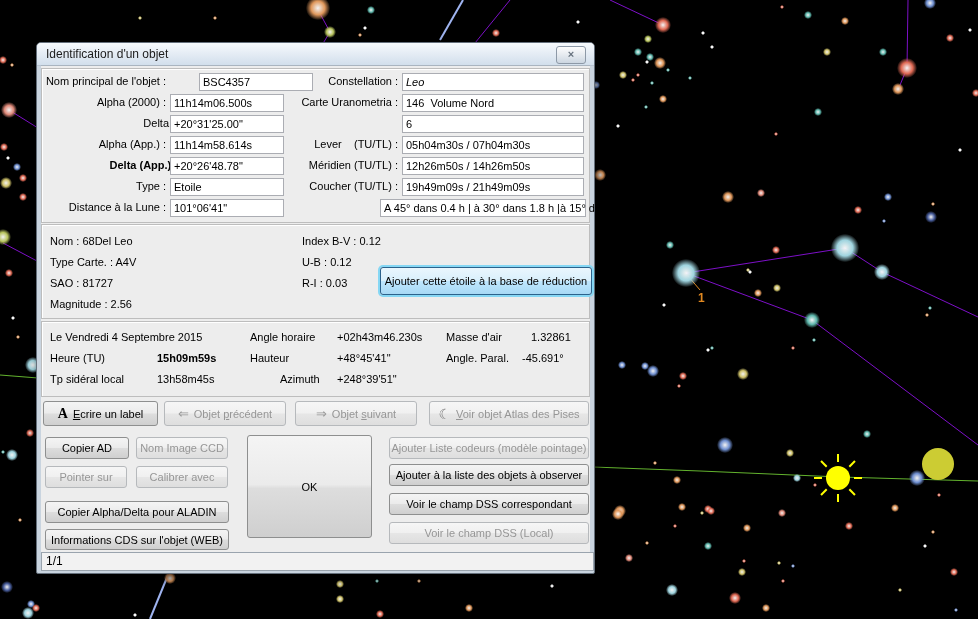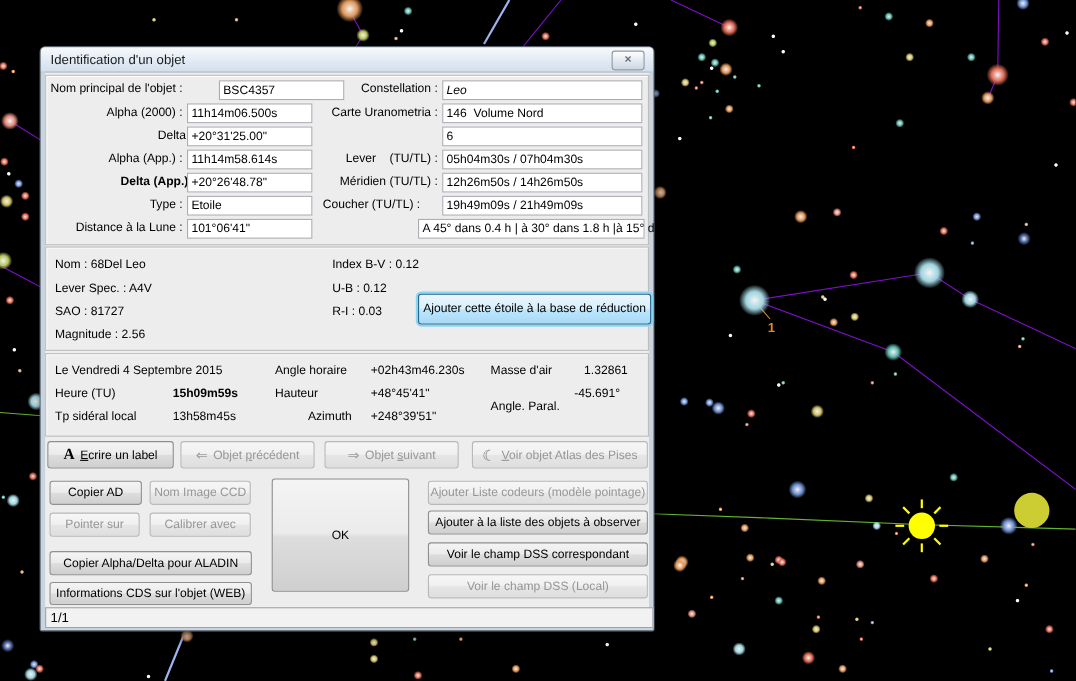--- a/index.html
+++ b/index.html
@@ -240,33 +240,33 @@
       <div class="fld" style="left:128px;top:46px;width:109px;"><span>+20°31'25.00"</span></div>
       <div class="fld" style="left:128px;top:67px;width:109px;"><span>11h14m58.614s</span></div>
       <div class="fld" style="left:128px;top:88px;width:109px;"><span>+20°26'48.78"</span></div>
       <div class="fld" style="left:128px;top:109px;width:109px;"><span>Etoile</span></div>
       <div class="fld" style="left:128px;top:130px;width:109px;"><span>101°06'41"</span></div>
 
       <div class="lbl" style="left:188px;top:4px;width:168px;">Constellation :</div>
       <div class="lbl" style="left:188px;top:25px;width:168px;">Carte Uranometria :</div>
       <div class="lbl" style="left:188px;top:67px;width:168px;">Lever    (TU/TL) :</div>
       <div class="lbl" style="left:188px;top:88px;width:168px;">Méridien (TU/TL) :</div>
-      <div class="lbl" style="left:172px;top:109px;width:168px;">Coucher (TU/TL) :</div>
+      <div class="lbl" style="left:188px;top:109px;width:168px;">Coucher (TU/TL) :</div>
       <div class="fld" style="left:360px;top:4px;width:177px;font-style:italic;"><span>Leo</span></div>
       <div class="fld" style="left:360px;top:25px;width:177px;"><span>146  Volume Nord</span></div>
       <div class="fld" style="left:360px;top:46px;width:177px;"><span>6</span></div>
       <div class="fld" style="left:360px;top:67px;width:177px;"><span>05h04m30s / 07h04m30s</span></div>
       <div class="fld" style="left:360px;top:88px;width:177px;"><span>12h26m50s / 14h26m50s</span></div>
       <div class="fld" style="left:360px;top:109px;width:177px;"><span>19h49m09s / 21h49m09s</span></div>
       <div class="fld" style="left:338px;top:130px;width:201px;"><span>A 45° dans 0.4 h | à 30° dans 1.8 h |à 15° dans 3.2 h</span></div>
     </div>
 
     <div class="groupbox" style="left:4px;top:181px;width:547px;height:93px;">
       <div class="txt" style="left:8px;top:8px;"><span>Nom :</span> <span>68Del Leo</span></div>
-      <div class="txt" style="left:8px;top:29px;"><span>Lever Spec. :</span> <span>A4V</span></div>
+      <div class="txt" style="left:8px;top:29px;"><span>Type Carte. :</span> <span>A4V</span></div>
       <div class="txt" style="left:8px;top:50px;"><span>SAO :</span> <span>81727</span></div>
       <div class="txt" style="left:8px;top:71px;"><span>Magnitude :</span> <span>2.56</span></div>
       <div class="txt" style="left:260px;top:8px;"><span>Index B-V :</span> <span>0.12</span></div>
       <div class="txt" style="left:260px;top:29px;"><span>U-B :</span> <span>0.12</span></div>
       <div class="txt" style="left:260px;top:50px;"><span>R-I :</span> <span>0.03</span></div>
       <div class="btn focus" style="left:338px;top:42px;width:212px;height:28px;"><span>Ajouter cette étoile à la base de réduction</span></div>
     </div>
 
     <div class="groupbox" style="left:4px;top:278px;width:547px;height:74px;">
       <div class="txt" style="left:8px;top:7px;">Le Vendredi 4 Septembre 2015</div>
@@ -275,21 +275,21 @@
       <div class="txt" style="left:8px;top:49px;">Tp sidéral local</div>
       <div class="txt" style="left:115px;top:49px;">13h58m45s</div>
       <div class="txt" style="left:208px;top:7px;">Angle horaire</div>
       <div class="txt" style="left:295px;top:7px;">+02h43m46.230s</div>
       <div class="txt" style="left:208px;top:28px;">Hauteur</div>
       <div class="txt" style="left:295px;top:28px;">+48°45'41"</div>
       <div class="txt" style="left:224px;top:49px;margin-left:14px;">Azimuth</div>
       <div class="txt" style="left:295px;top:49px;">+248°39'51"</div>
       <div class="txt" style="left:404px;top:7px;">Masse d'air</div>
       <div class="txt" style="left:489px;top:7px;">1.32861</div>
-      <div class="txt" style="left:404px;top:40px;">Angle. Paral.</div>
+      <div class="txt" style="left:404px;top:28px;">Angle. Paral.</div>
       <div class="txt" style="left:480px;top:28px;">-45.691°</div>
     </div>
 
     <div class="btn" style="left:6px;top:358px;width:115px;height:25px;">
       <span class="icoA">A</span>
       <span><span></span><span class="u">E</span><span>crire un label</span></span>
     </div>
     <div class="btn dis" style="left:127px;top:358px;width:122px;height:25px;">
       <span class="icoArrow">⇐</span>
       <span><span>Objet </span><span class="u">p</span><span>récédent</span></span>

